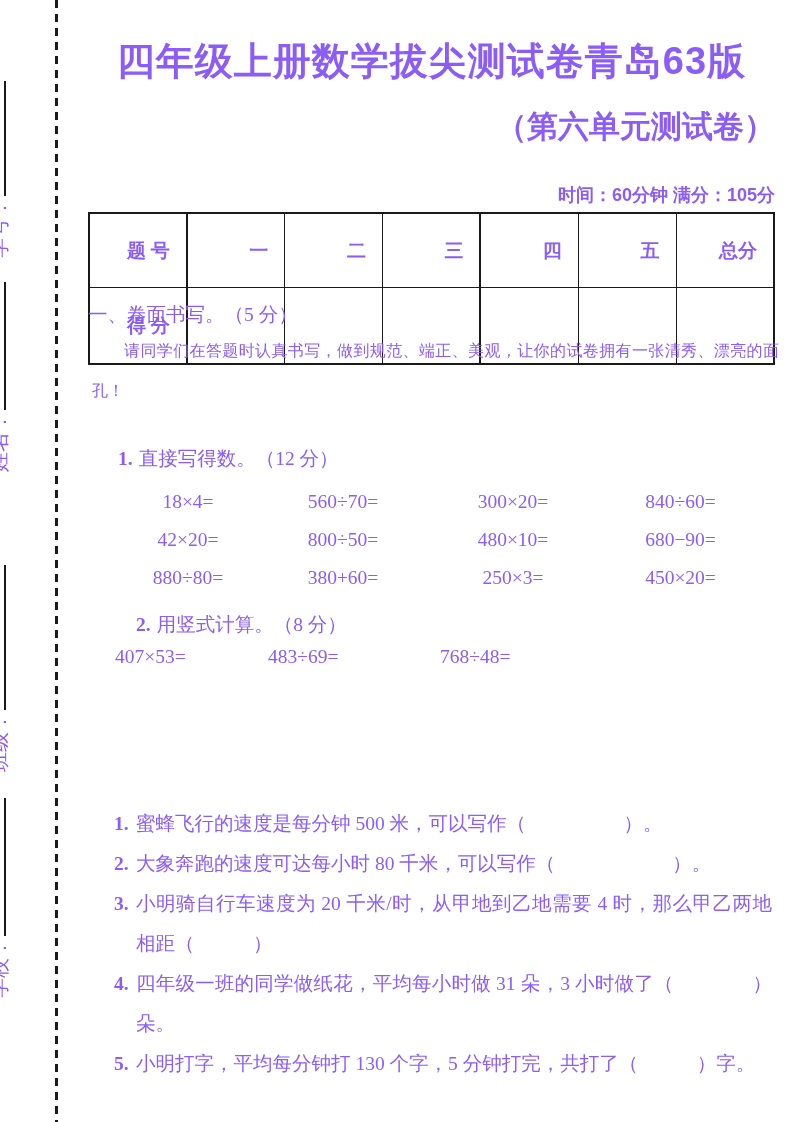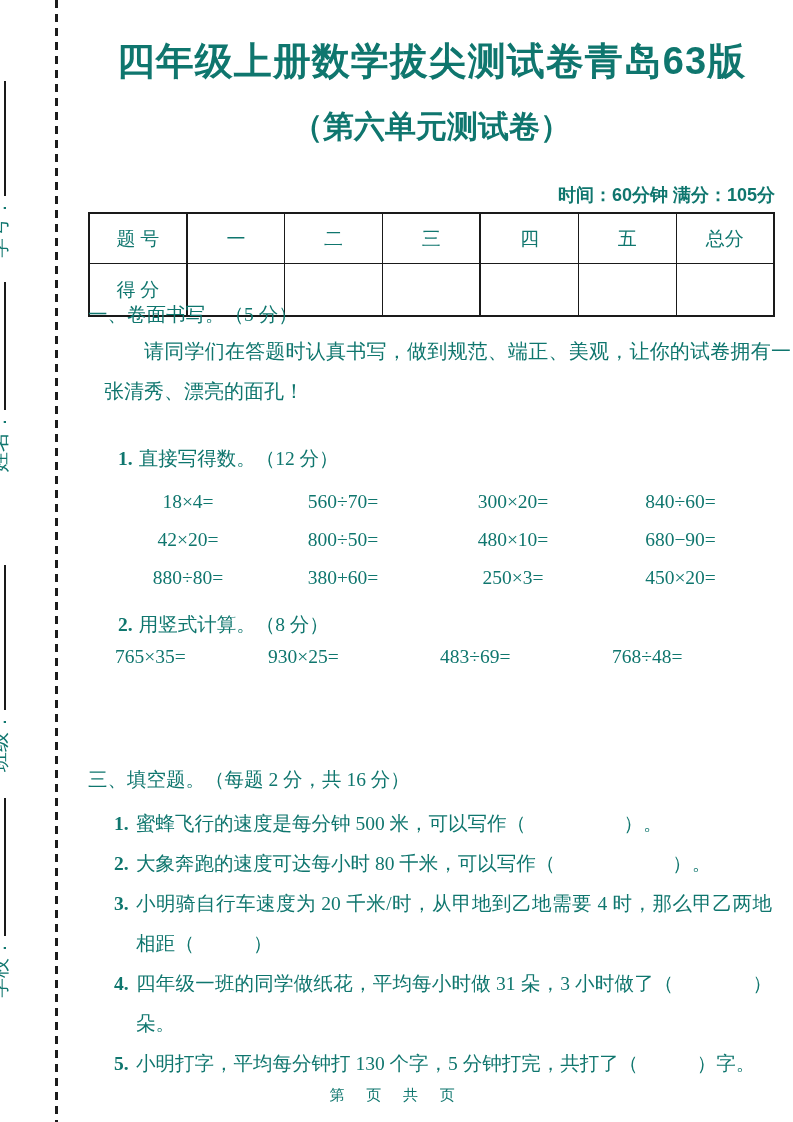--- a/index.html
+++ b/index.html
@@ -1,20 +1,20 @@
 <!DOCTYPE html>
 <html><head>
 <meta charset="utf-8">
 <style>
   html, body { margin: 0; padding: 0; background: #888; }
   .paper {
     position: relative;
     width: 793px; height: 1122px;
     background: #ffffff;
-    color: #0f766e;
+    color: #8b5cf6;
     font-family: "Liberation Serif", "DejaVu Serif", serif;
     overflow: hidden;
     margin: 0 auto;
   }
   
   .cut-line {
     position: absolute; left: 55px; top: 0;
     width: 3px; height: 100%;
     background: repeating-linear-gradient(to bottom, #1c1c1c 0 8px, transparent 8px 14px);
   }
@@ -40,58 +40,58 @@
   .content { position: absolute; left: 88px; top: 0; width: 687px; height: 100%; }
 
   .title {
     position: absolute; top: 36px; left: 0; width: 100%;
     text-align: center; font-size: 38px; font-weight: bold;
     font-family: "Liberation Sans", "DejaVu Sans", sans-serif;
     letter-spacing: 1px;
   }
   .subtitle {
     position: absolute; top: 106px; left: 0; width: 100%;
-    text-align: center; font-size: 31px; font-weight: bold;
+    text-align: right; font-size: 31px; font-weight: bold;
     font-family: "Liberation Sans", "DejaVu Sans", sans-serif;
   }
   .meta {
     position: absolute; top: 183px; right: 0;
     font-size: 18px; font-weight: bold;
     font-family: "Liberation Sans", "DejaVu Sans", sans-serif;
   }
   .score-table {
     position: absolute; top: 212px; left: 0;
     width: 687px; border-collapse: collapse;
     border: 2px solid #1a1a1a; table-layout: fixed;
   }
   .score-table td {
     border: 1px solid #1a1a1a;
-    text-align: center; font-size: 19px; font-weight: 400;
-    height: 41px; padding: 4px;
+    text-align: right; font-size: 19px; font-weight: 700;
+    height: 41px; padding: 16px;
   }
   .score-table td.thick-r { border-right-width: 2px; }
   .score-table tr.score-row td { height: 43px; }
 
   .sec-head { position: absolute; left: 0; font-size: 19.5px; white-space: nowrap; }
   .sec-head .sec-title { font-weight: normal; }
   .sec-head .sec-score { font-weight: normal; }
   .h-s1 { top: 301px; }
   .h-s2 { top: 419px; }
   .h-s3 { top: 766px; }
 
   .s1-body {
-    position: absolute; top: 331px; left: 16px; width: 687px;
-    font-size: 20px; line-height: 40px;
+    position: absolute; top: 331px; left: 4px; width: 687px;
+    font-size: 16px; line-height: 40px;
     text-indent: 2em; text-align: justify;
   }
 
   .sub-head { position: absolute; left: 30px; font-size: 19.5px; white-space: nowrap; }
   .sub-head .sub-num { font-weight: bold; margin-right: 6px; }
   .h-sub1 { top: 445px; }
-  .h-sub2 { top: 611px; }
+  .h-sub2 { top: 611px; margin-left: 18px; }
 
   .quick-grid {
     position: absolute; top: 491px; left: 30px;
     display: grid;
     grid-template-columns: 140px 170px 170px 165px;
     grid-auto-rows: 38px;
     justify-items: center; align-items: start;
     font-size: 19.5px;
   }
   .vert-row {
@@ -183,29 +183,25 @@
       <span>380+60=</span>
       <span>250×3=</span>
       <span>450×20=</span>
     </div>
 
     <div class="sub-head h-sub2">
       <span class="sub-num">2.</span><span>用竖式计算。（8 分）</span>
     </div>
 
     <div class="vert-row">
-      <span>765×35=</span>
-      <span>930×25=</span>
+      <span>407×53=</span>
       <span>483÷69=</span>
       <span>768÷48=</span>
     </div>
 
-    <div class="sec-head h-s3">
-      <span class="sec-title">三、填空题</span><span class="sec-score">。（每题 2 分，共 16 分）</span>
-    </div>
 
     <div class="blank-items">
       <div class="blank-item">
         <span class="item-num">1.</span>
         <span class="item-text">蜜蜂飞行的速度是每分钟 500 米，可以写作（　　　　　）。</span>
       </div>
       <div class="blank-item">
         <span class="item-num">2.</span>
         <span class="item-text">大象奔跑的速度可达每小时 80 千米，可以写作（　　　　　　）。</span>
       </div>
@@ -218,15 +214,14 @@
         <span class="item-text">四年级一班的同学做纸花，平均每小时做 31 朵，3 小时做了（　　　　）朵。</span>
       </div>
       <div class="blank-item">
         <span class="item-num">5.</span>
         <span class="item-text">小明打字，平均每分钟打 130 个字，5 分钟打完，共打了（　　　）字。</span>
       </div>
     </div>
 
   </div>
 
-  <div class="footer">第 页 共 页</div>
 
 </div>
 
 </body></html>

